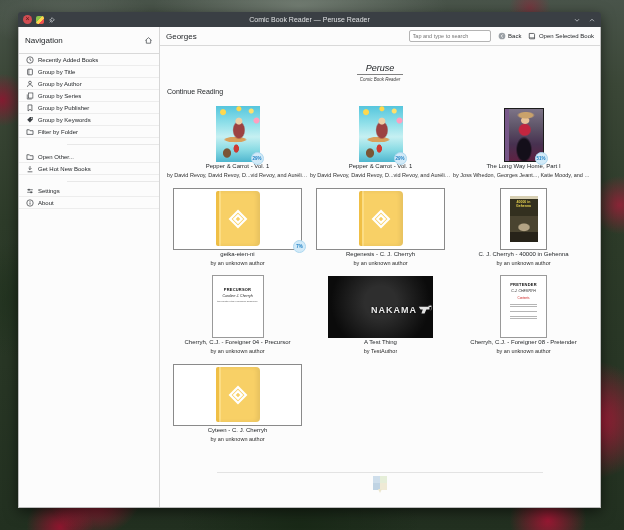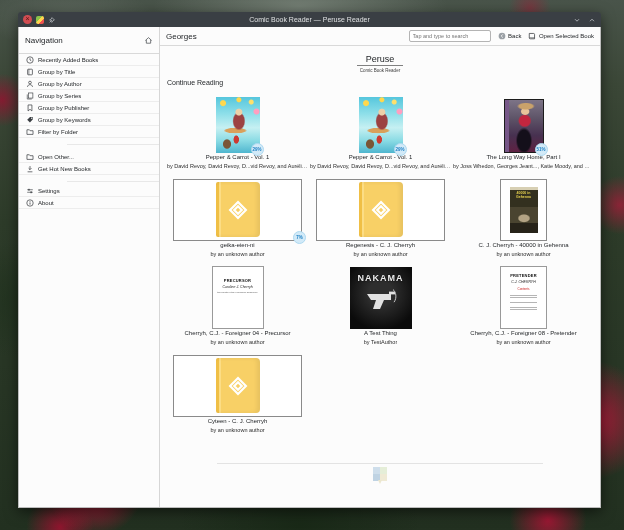--- a/index.html
+++ b/index.html
@@ -52,21 +52,21 @@
   
   .main{flex:1;display:flex;flex-direction:column;background:#fcfcfc;min-width:0;}
   .toolbar{height:18px;display:flex;align-items:center;padding:0 6px;gap:7px;
     border-bottom:1px solid #d9d9d9;}
   .page-title{font-size:8px;color:#232629;}
   .search{margin-left:auto;width:74px;height:10px;font-size:5.5px;border:1px solid #b4b4b4;
     border-radius:2px;padding:0 3px;color:#444;background:#fff;outline:none;
     font-family:"Liberation Sans","DejaVu Sans",sans-serif;}
   .tb-btn{display:flex;align-items:center;gap:2.5px;font-size:6px;color:#232629;white-space:nowrap;}
   .content{flex:1;position:relative;padding:0 6px;overflow:hidden;}
-  .hero{text-align:center;margin-top:2px;}
+  .hero{text-align:center;margin-top:11px;font-style:italic;}
   .hero .appname{display:inline-block;font-size:9px;color:#232629;
     border-bottom:1px solid #808080;padding:0 9px 1px;}
   .hero .appsub{font-size:4.5px;color:#3a3a3a;margin-top:1.5px;}
   .section-title{font-size:7px;color:#232629;margin:6px 0 4px 1px;}
   .grid{display:grid;grid-template-columns:repeat(3,143px);}
   .tile{height:88px;display:flex;flex-direction:column;align-items:center;}
   .cover-box{height:63px;width:100%;display:flex;align-items:flex-end;justify-content:center;}
   .cover-wrap{position:relative;}
   .cap-title{font-size:6px;color:#232629;line-height:9px;white-space:nowrap;max-width:141px;
     overflow:hidden;text-overflow:ellipsis;}
@@ -111,22 +111,22 @@
   .paper{background:#fff;border:1px solid #9a9a9a;display:flex;flex-direction:column;
     align-items:center;box-sizing:border-box;}
   .paper-precursor{width:52px;height:63px;padding-top:11px;}
   .paper-pretender{width:47px;height:63px;padding-top:6px;}
   .pl1{font-size:4px;font-weight:bold;color:#111;letter-spacing:.2px;}
   .pl2{font-size:3.5px;font-style:italic;color:#222;margin-top:2px;}
   .pl3{font-size:2.5px;color:#555;margin-top:2px;}
   .paccent{font-size:3px;color:#c22;margin:3px 0 2px;}
   .tnoise{width:60%;height:16px;margin-top:2px;align-self:center;
     background:repeating-linear-gradient(180deg,#b5b5b5 0 .6px,rgba(0,0,0,0) .6px 2.4px);}
-  .nakama{width:62px;height:62px;display:flex;flex-direction:column;align-items:center;
-    background:radial-gradient(circle at 50% 42%,#2e2e2e 0 25%,#0b0b0b 78%);}
+  .nakama{width:62px;height:62px;display:flex;flex-direction:row;align-items:center;
+    background:radial-gradient(circle at 50% 42%,#2e2e2e 0 25%,#0b0b0b 78%);padding-left:43px;}
   .nakama .nt{font-size:9px;font-weight:bold;color:#ececec;letter-spacing:1px;margin-top:6px;
     text-shadow:0 0 2px #000;}
   
   .foot{margin-top:21px;}
   .foot-line{border-top:1px solid #e3e3e3;width:76%;margin:0 auto;}
   .ghost{width:14px;height:14px;margin:3px auto 0;position:relative;opacity:.55;}
   .ghost .q{position:absolute;width:7px;height:7px;}
   .ghost .q1{left:0;top:0;background:#a9c6de;}
   .ghost .q2{left:7px;top:0;background:#d4e4bc;}
   .ghost .q3{left:0;top:7px;background:#8fb3cf;}

